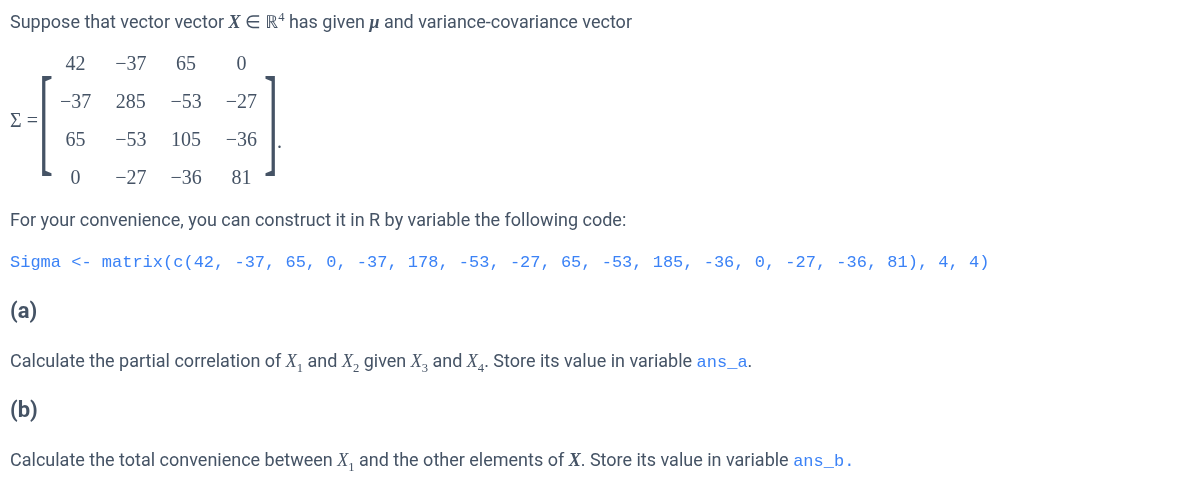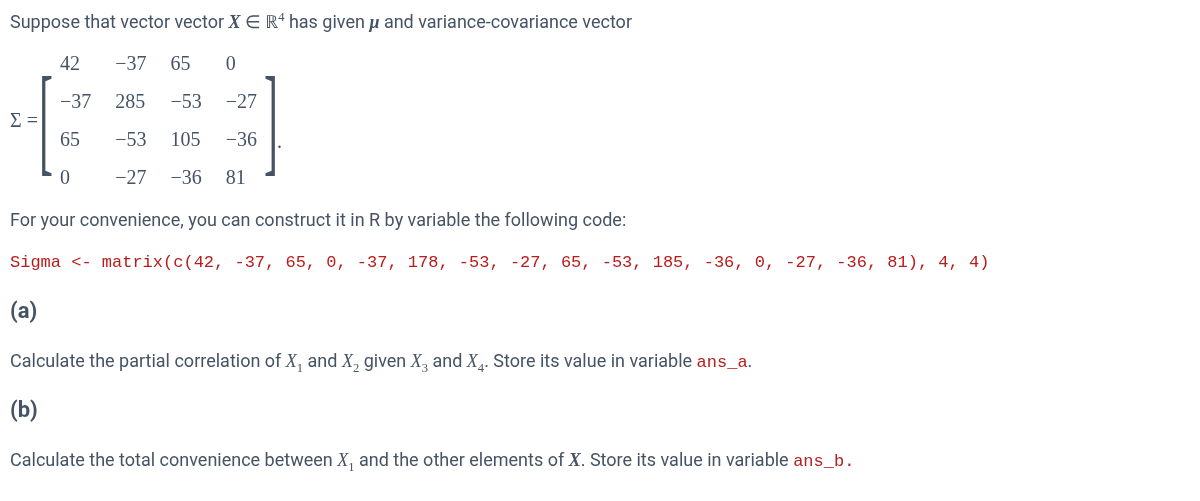--- a/index.html
+++ b/index.html
@@ -35,32 +35,32 @@
       transform: scaleX(0.35);
       display: inline-block;
       font-weight: 100;
       margin: 0 -18px;
     }
     table.matrix {
       border-collapse: collapse;
     }
     table.matrix td {
       padding: 4px 12px;
-      text-align: left;
+      text-align: center;
       font-size: 20px;
     }
     .period {
       align-self: flex-end;
       margin-bottom: 40px;
       margin-left: 4px;
     }
     code, .code {
       font-family: "Courier New", Courier, monospace;
       font-size: 17px;
-      color: #b91c1c;
+      color: #3b82f6;
       white-space: pre;
     }
     .code-line {
       margin: 14px 0 16px 0;
     }
     .part-label {
       font-weight: 700;
       font-size: 22px;
       color: #455365;
       margin: 18px 0 20px 0;

